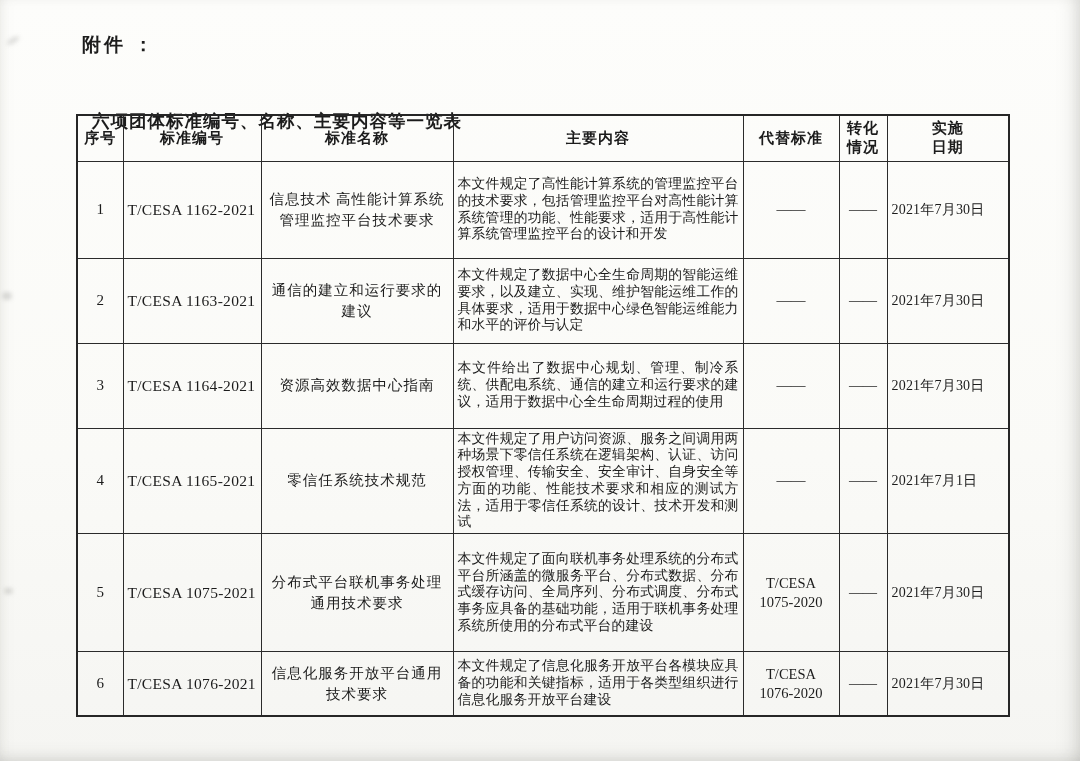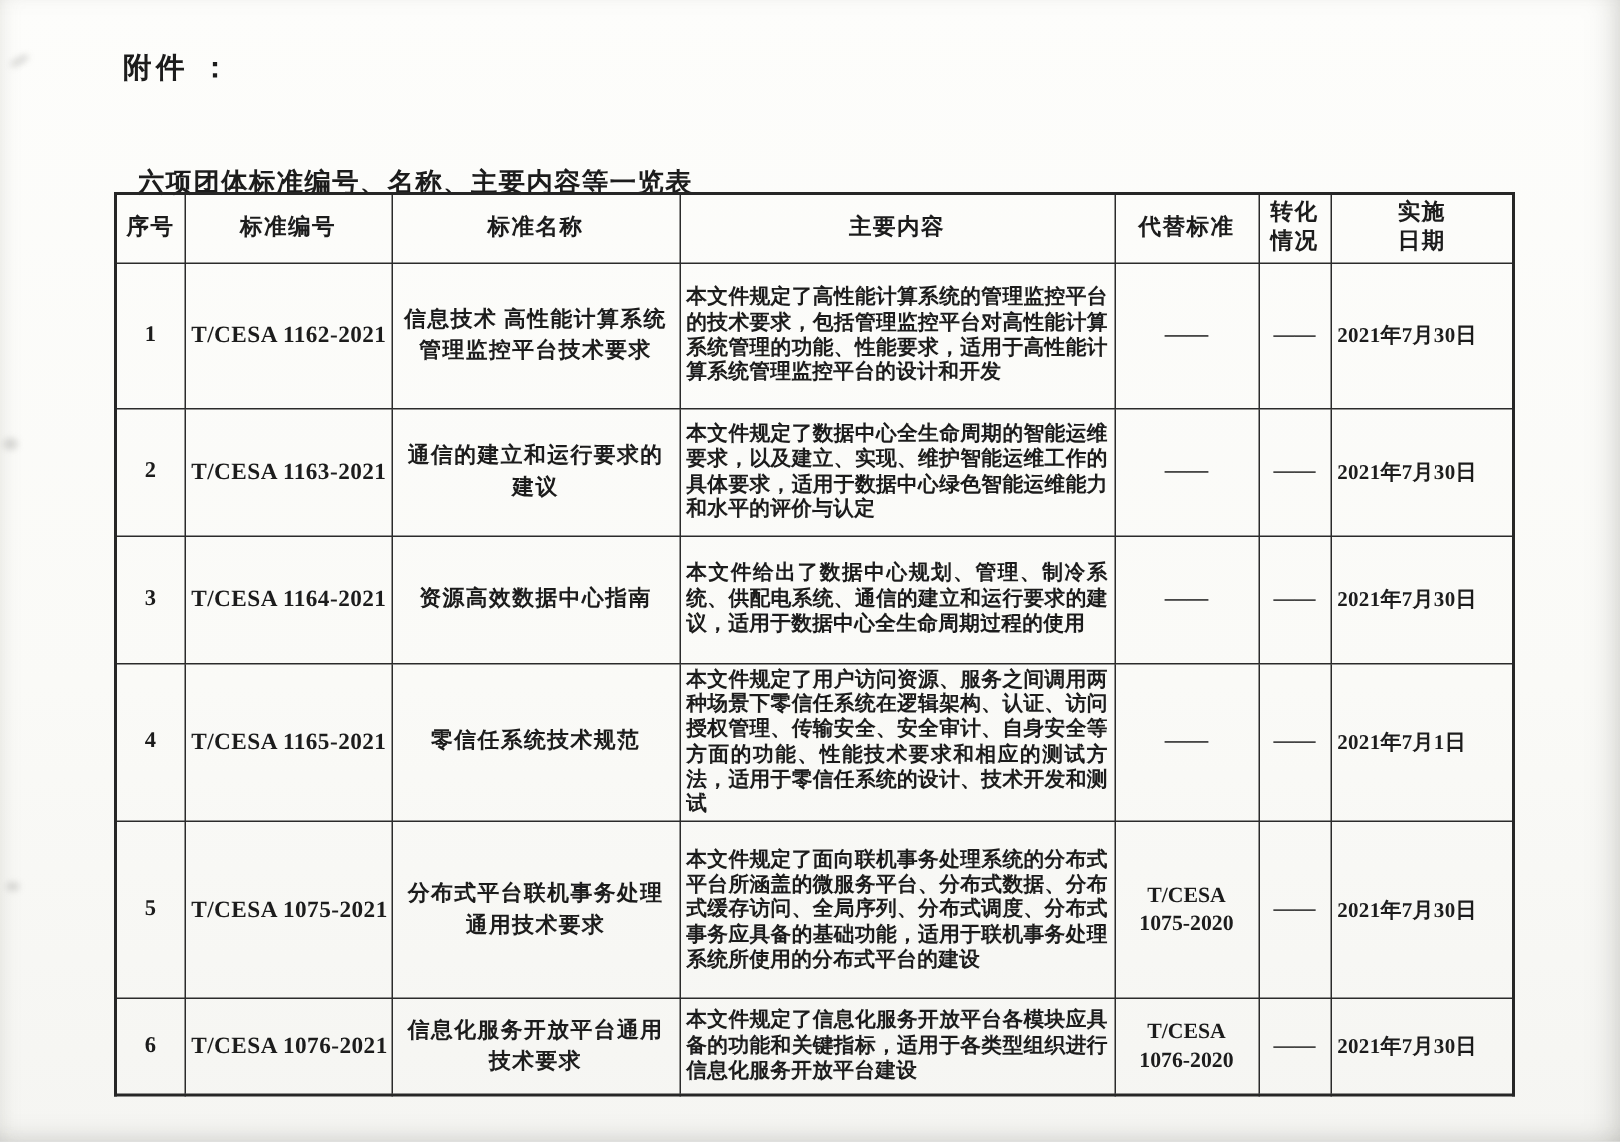--- a/index.html
+++ b/index.html
@@ -22,31 +22,30 @@
   .a3{left:4px;top:588px;width:9px;height:6px;}
   .attachment{
     position:absolute;left:82px;top:32px;
     font-size:19px;font-weight:bold;letter-spacing:3px;
   }
   .title{
     position:absolute;left:92px;top:88px;width:932px;
     text-align:left;font-size:17.5px;font-weight:bold;letter-spacing:1px;margin-top:21px;
   }
   table.std{
-    position:absolute;left:76px;top:128px;width:932px;
+    position:absolute;left:76px;top:114px;width:932px;
     border-collapse:collapse;table-layout:fixed;
     border:2px solid #262626;
     padding-left:27px;
   }
   table.std th,table.std td{
     border:1.4px solid #2b2b2b;
     vertical-align:middle;
     padding:2px 4px;
     overflow:hidden;
-    font-weight:bold;
   }
   table.std th{
     font-size:15px;font-weight:bold;text-align:center;
     white-space:pre-line;line-height:19px;letter-spacing:1px;
   }
   .c-seq{text-align:center;font-size:15px;}
   .c-code{font-size:15.5px;white-space:nowrap;letter-spacing:.3px;}
   .c-name{padding:4px 10px;font-size:14.5px;letter-spacing:1px;line-height:21px;text-align:center;}
   .c-content{padding:3px 8px;font-size:13.8px;letter-spacing:.2px;line-height:16.8px;text-align:justify;text-justify:inter-character;}
   .c-replace{text-align:center;font-size:14.5px;white-space:pre-line;line-height:19px;}

